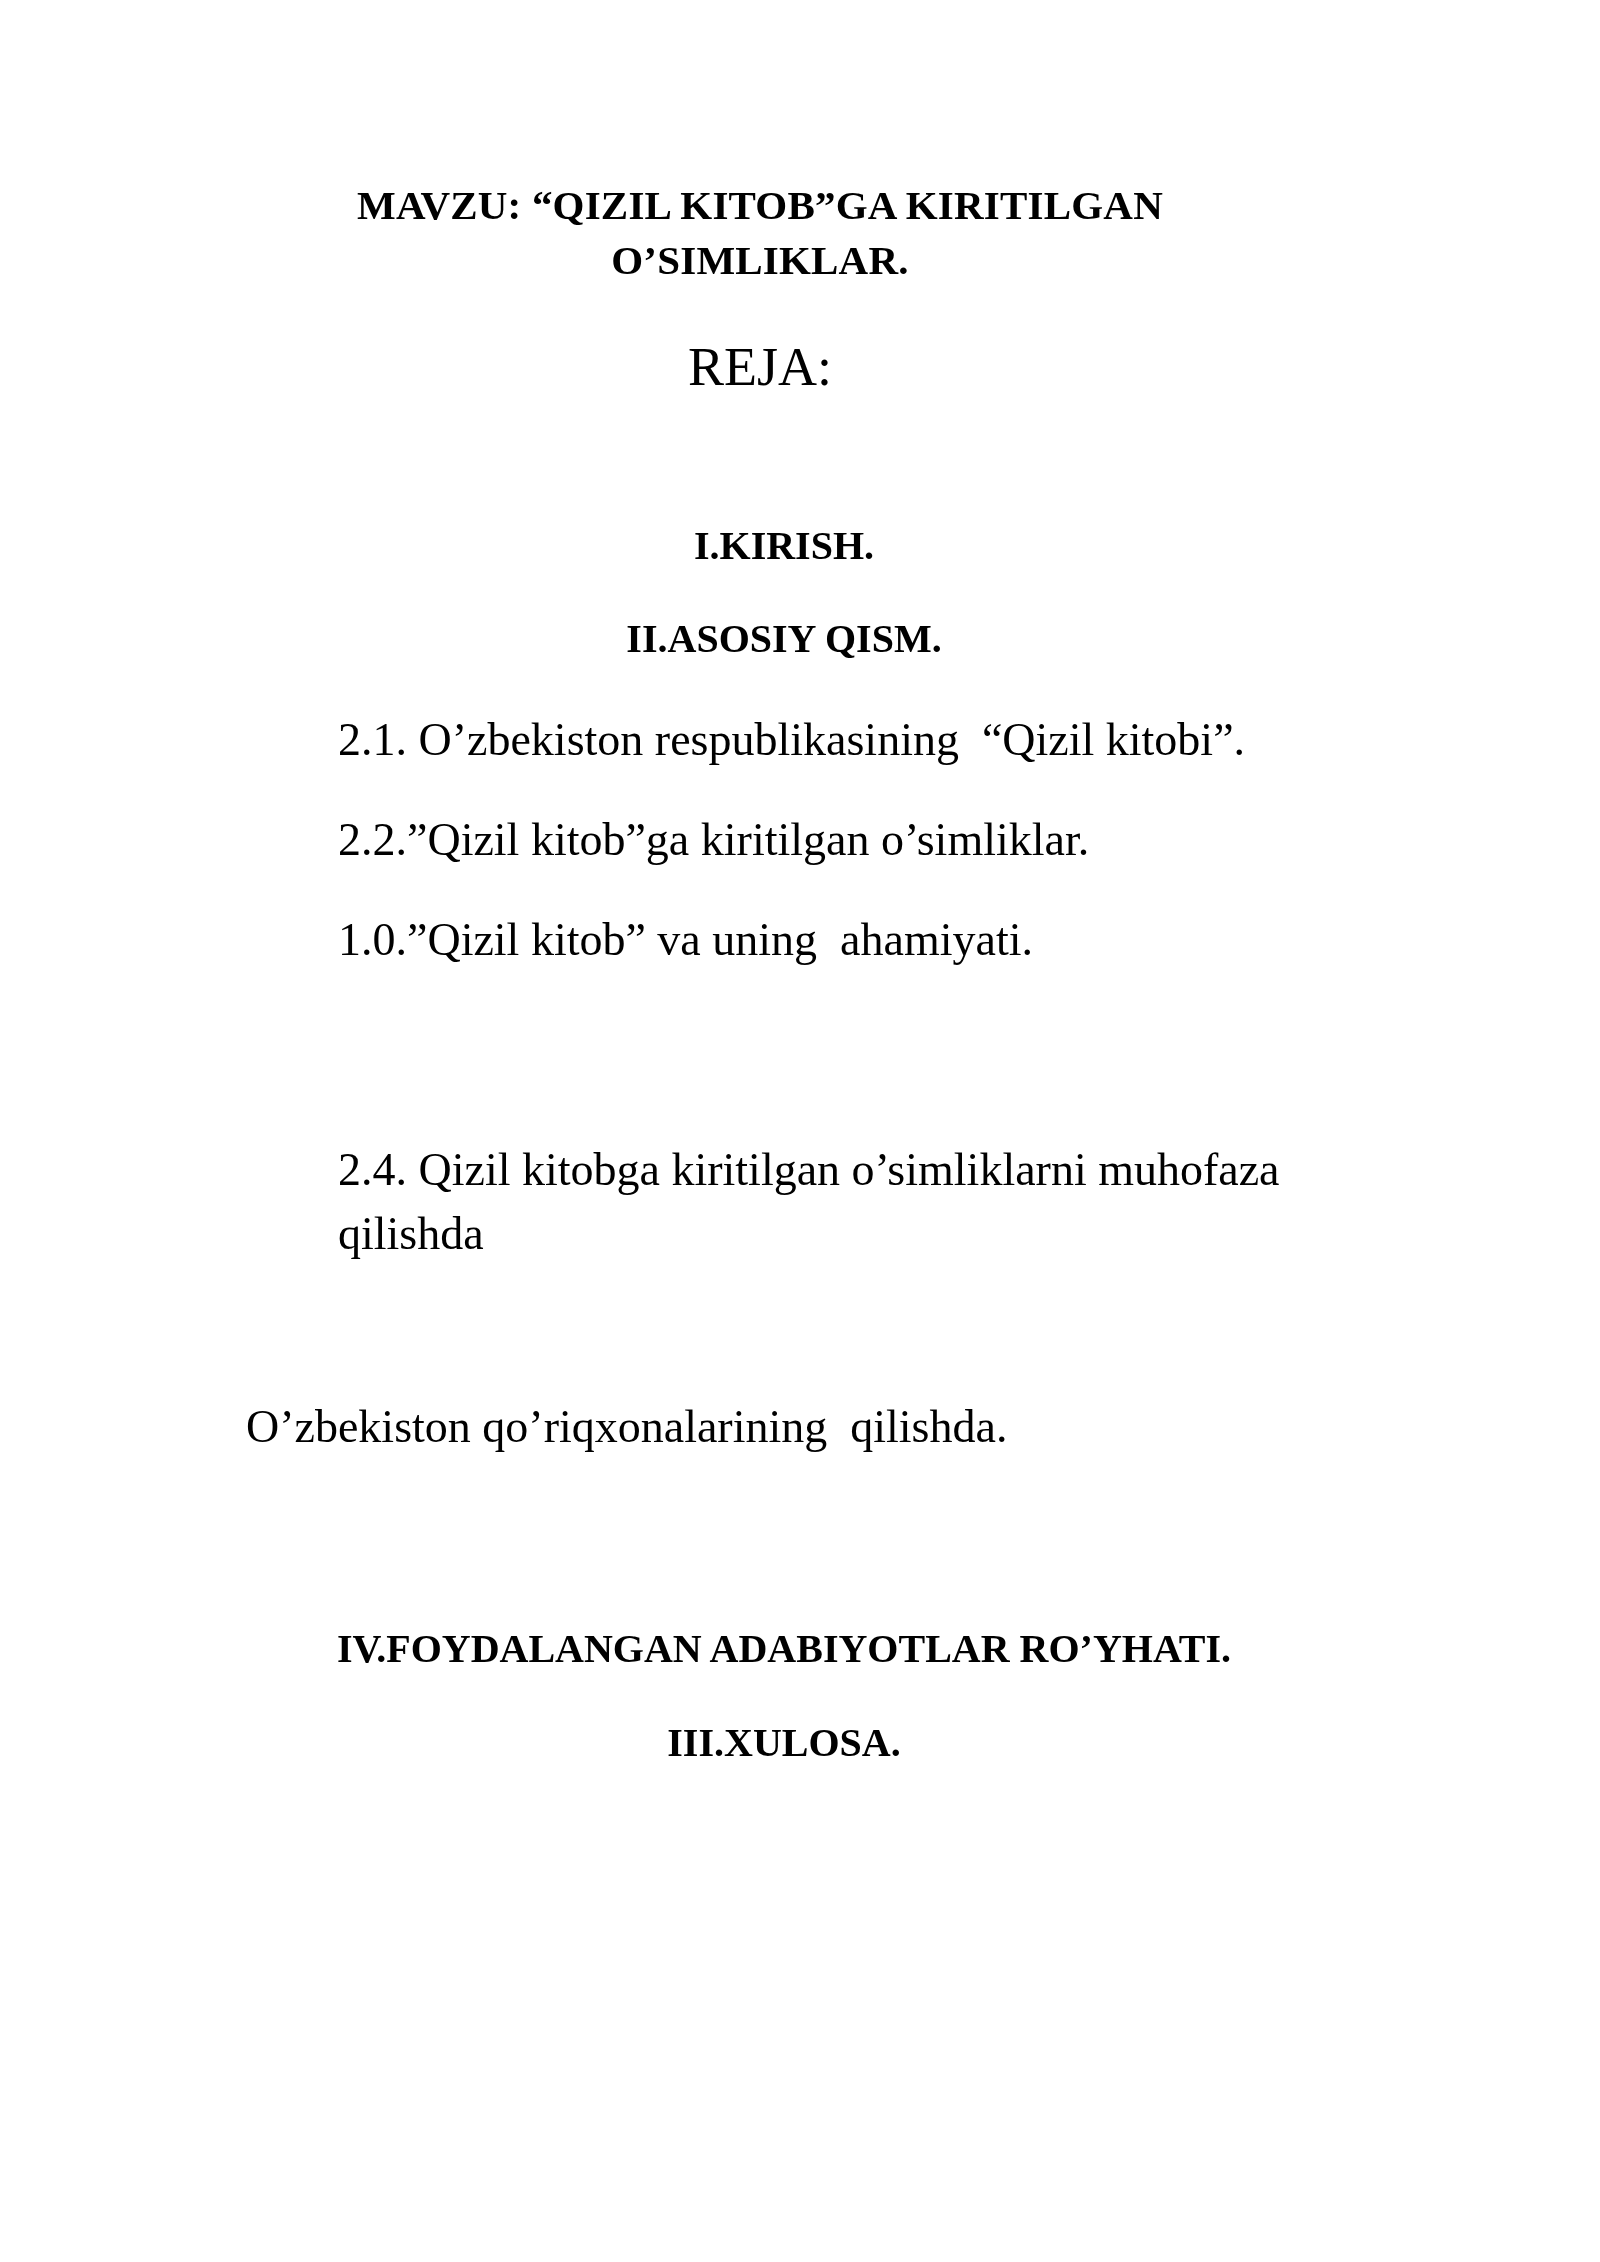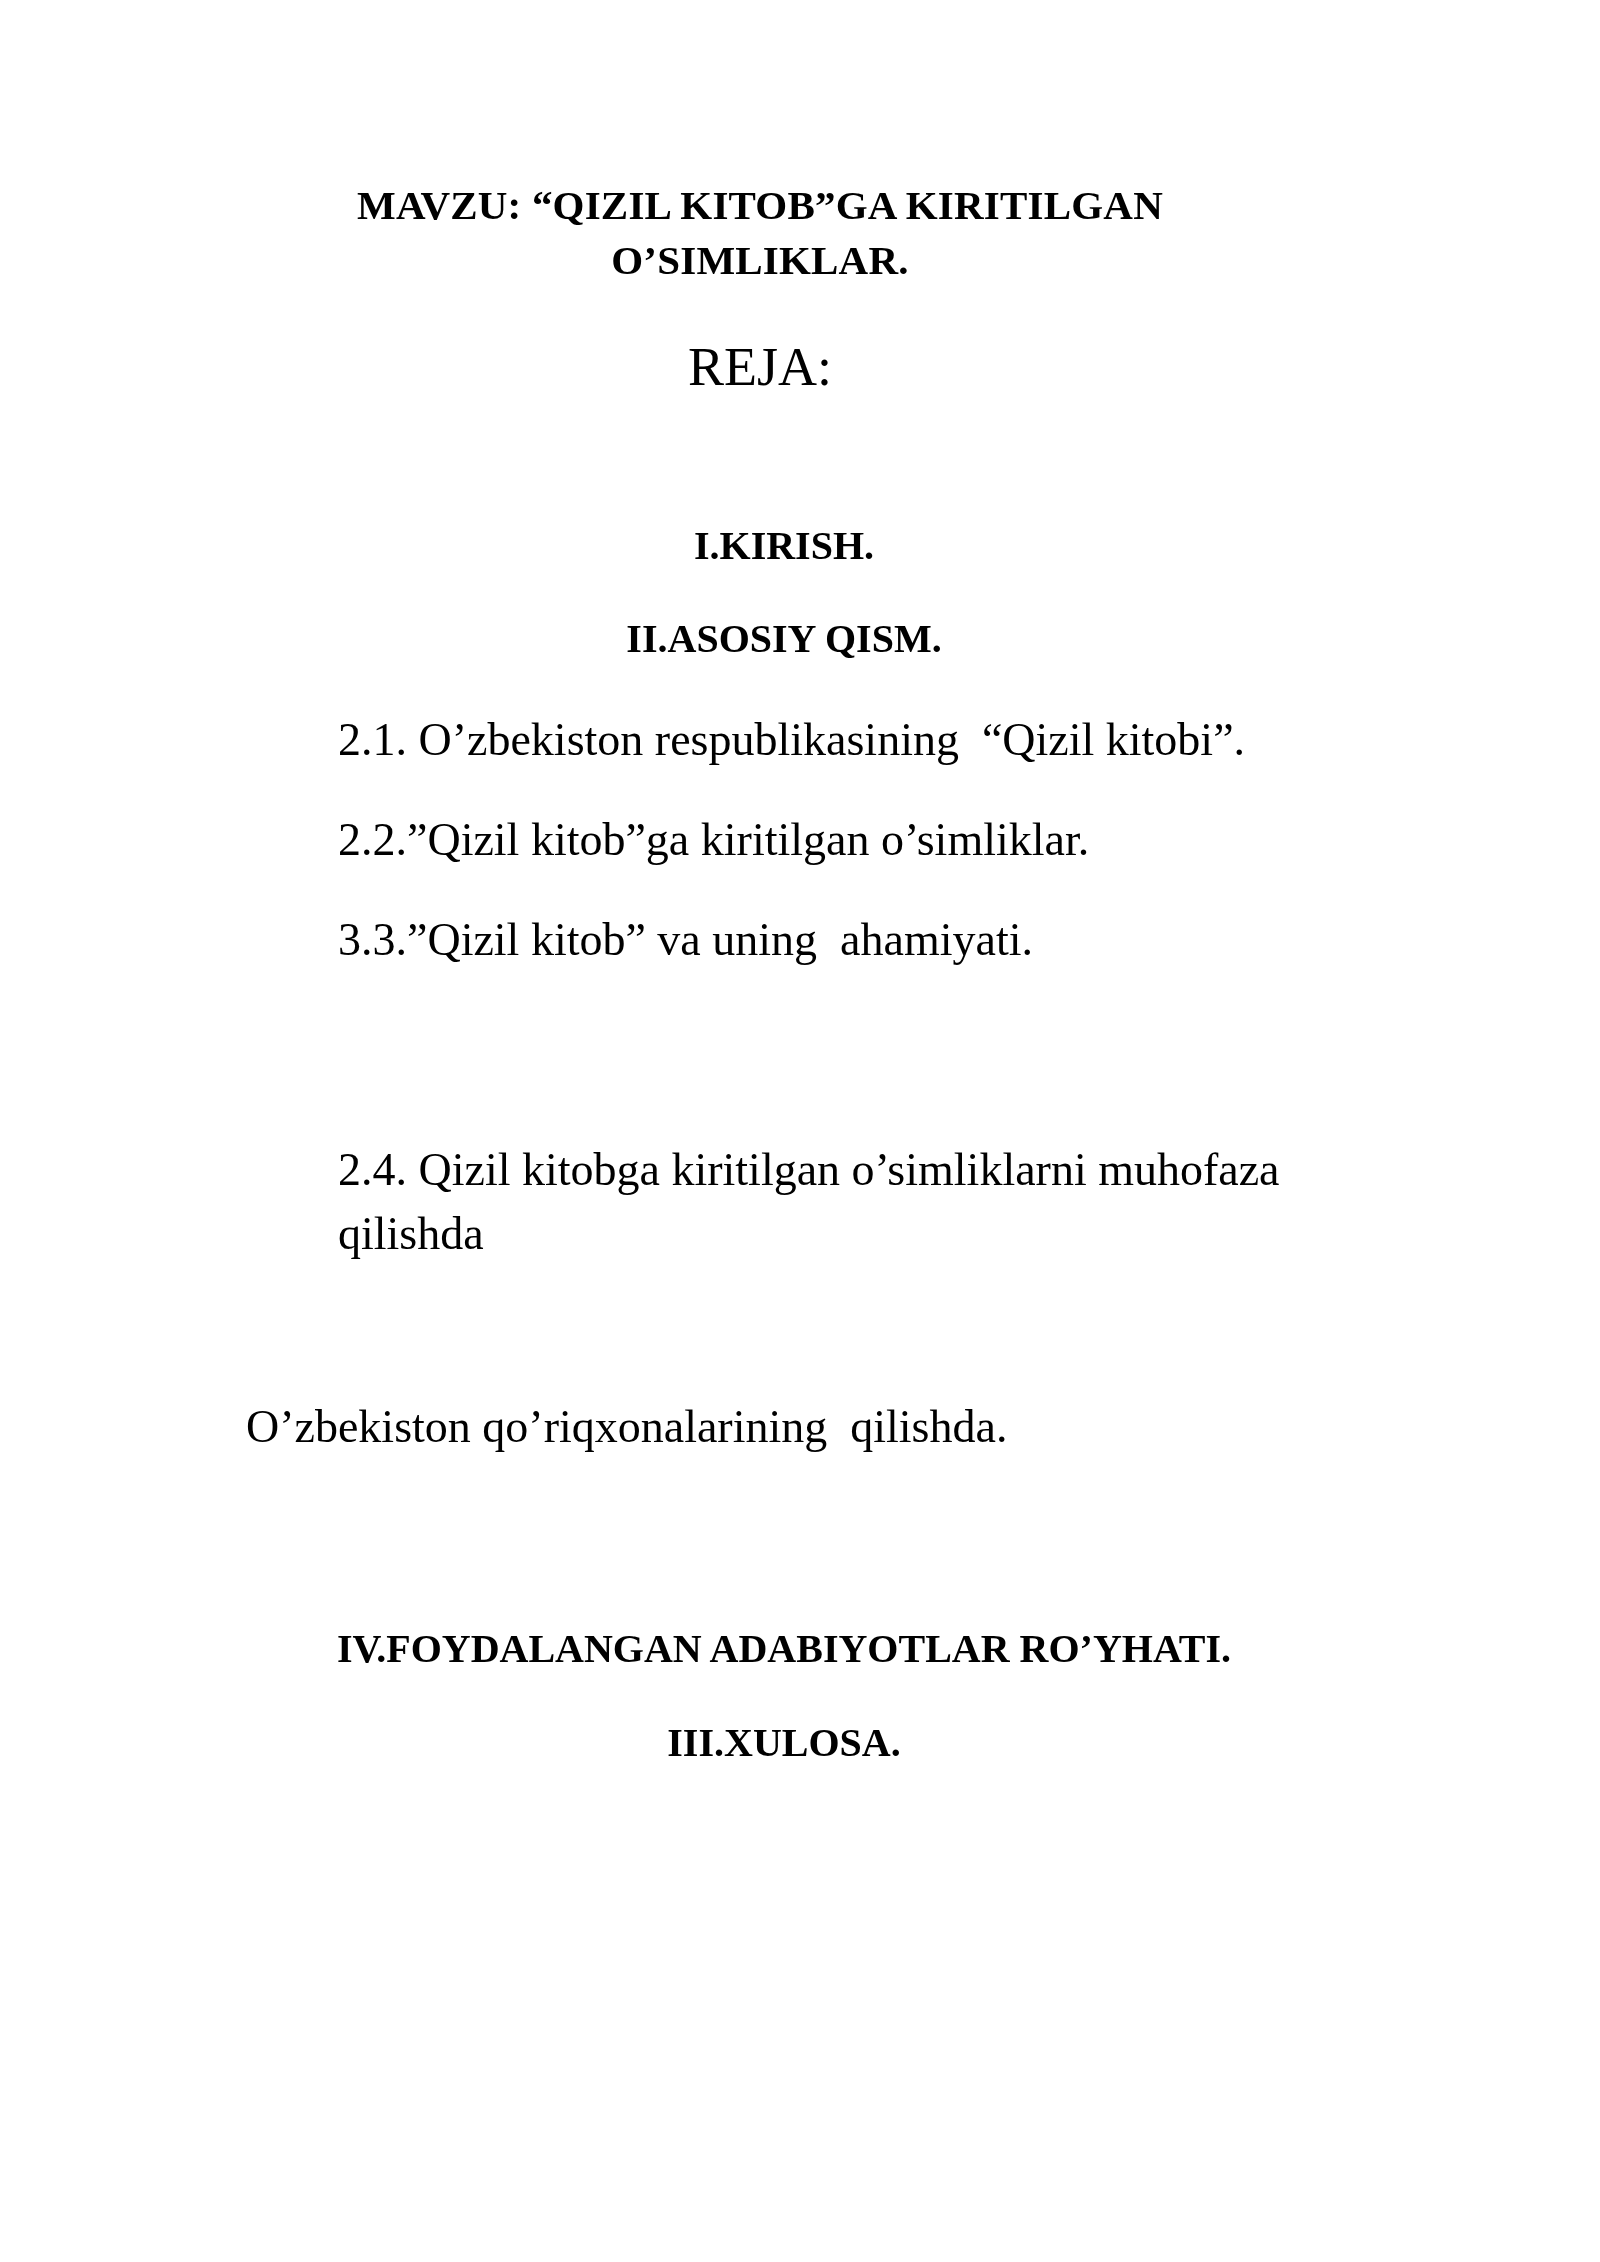--- a/index.html
+++ b/index.html
@@ -127,21 +127,21 @@
 
       <div class="outline-entry">
         <p class="sub-item">2.1. O’zbekiston respublikasining  “Qizil kitobi”.</p>
       </div>
 
       <div class="outline-entry">
         <p class="sub-item">2.2.”Qizil kitob”ga kiritilgan o’simliklar.</p>
       </div>
 
       <div class="outline-entry">
-        <p class="sub-item">3.3.”Qizil kitob” va uning  ahamiyati.</p>
+        <p class="sub-item">1.0.”Qizil kitob” va uning  ahamiyati.</p>
       </div>
 
       <div class="outline-entry">
         <p class="sub-item wrapping">
           <span class="wrap-line">2.4. Qizil kitobga kiritilgan o’simliklarni muhofaza qilishda</span>
           <span class="wrap-line hang">O’zbekiston qo’riqxonalarining  qilishda.</span>
         </p>
       </div>
 
       <div class="outline-entry">

